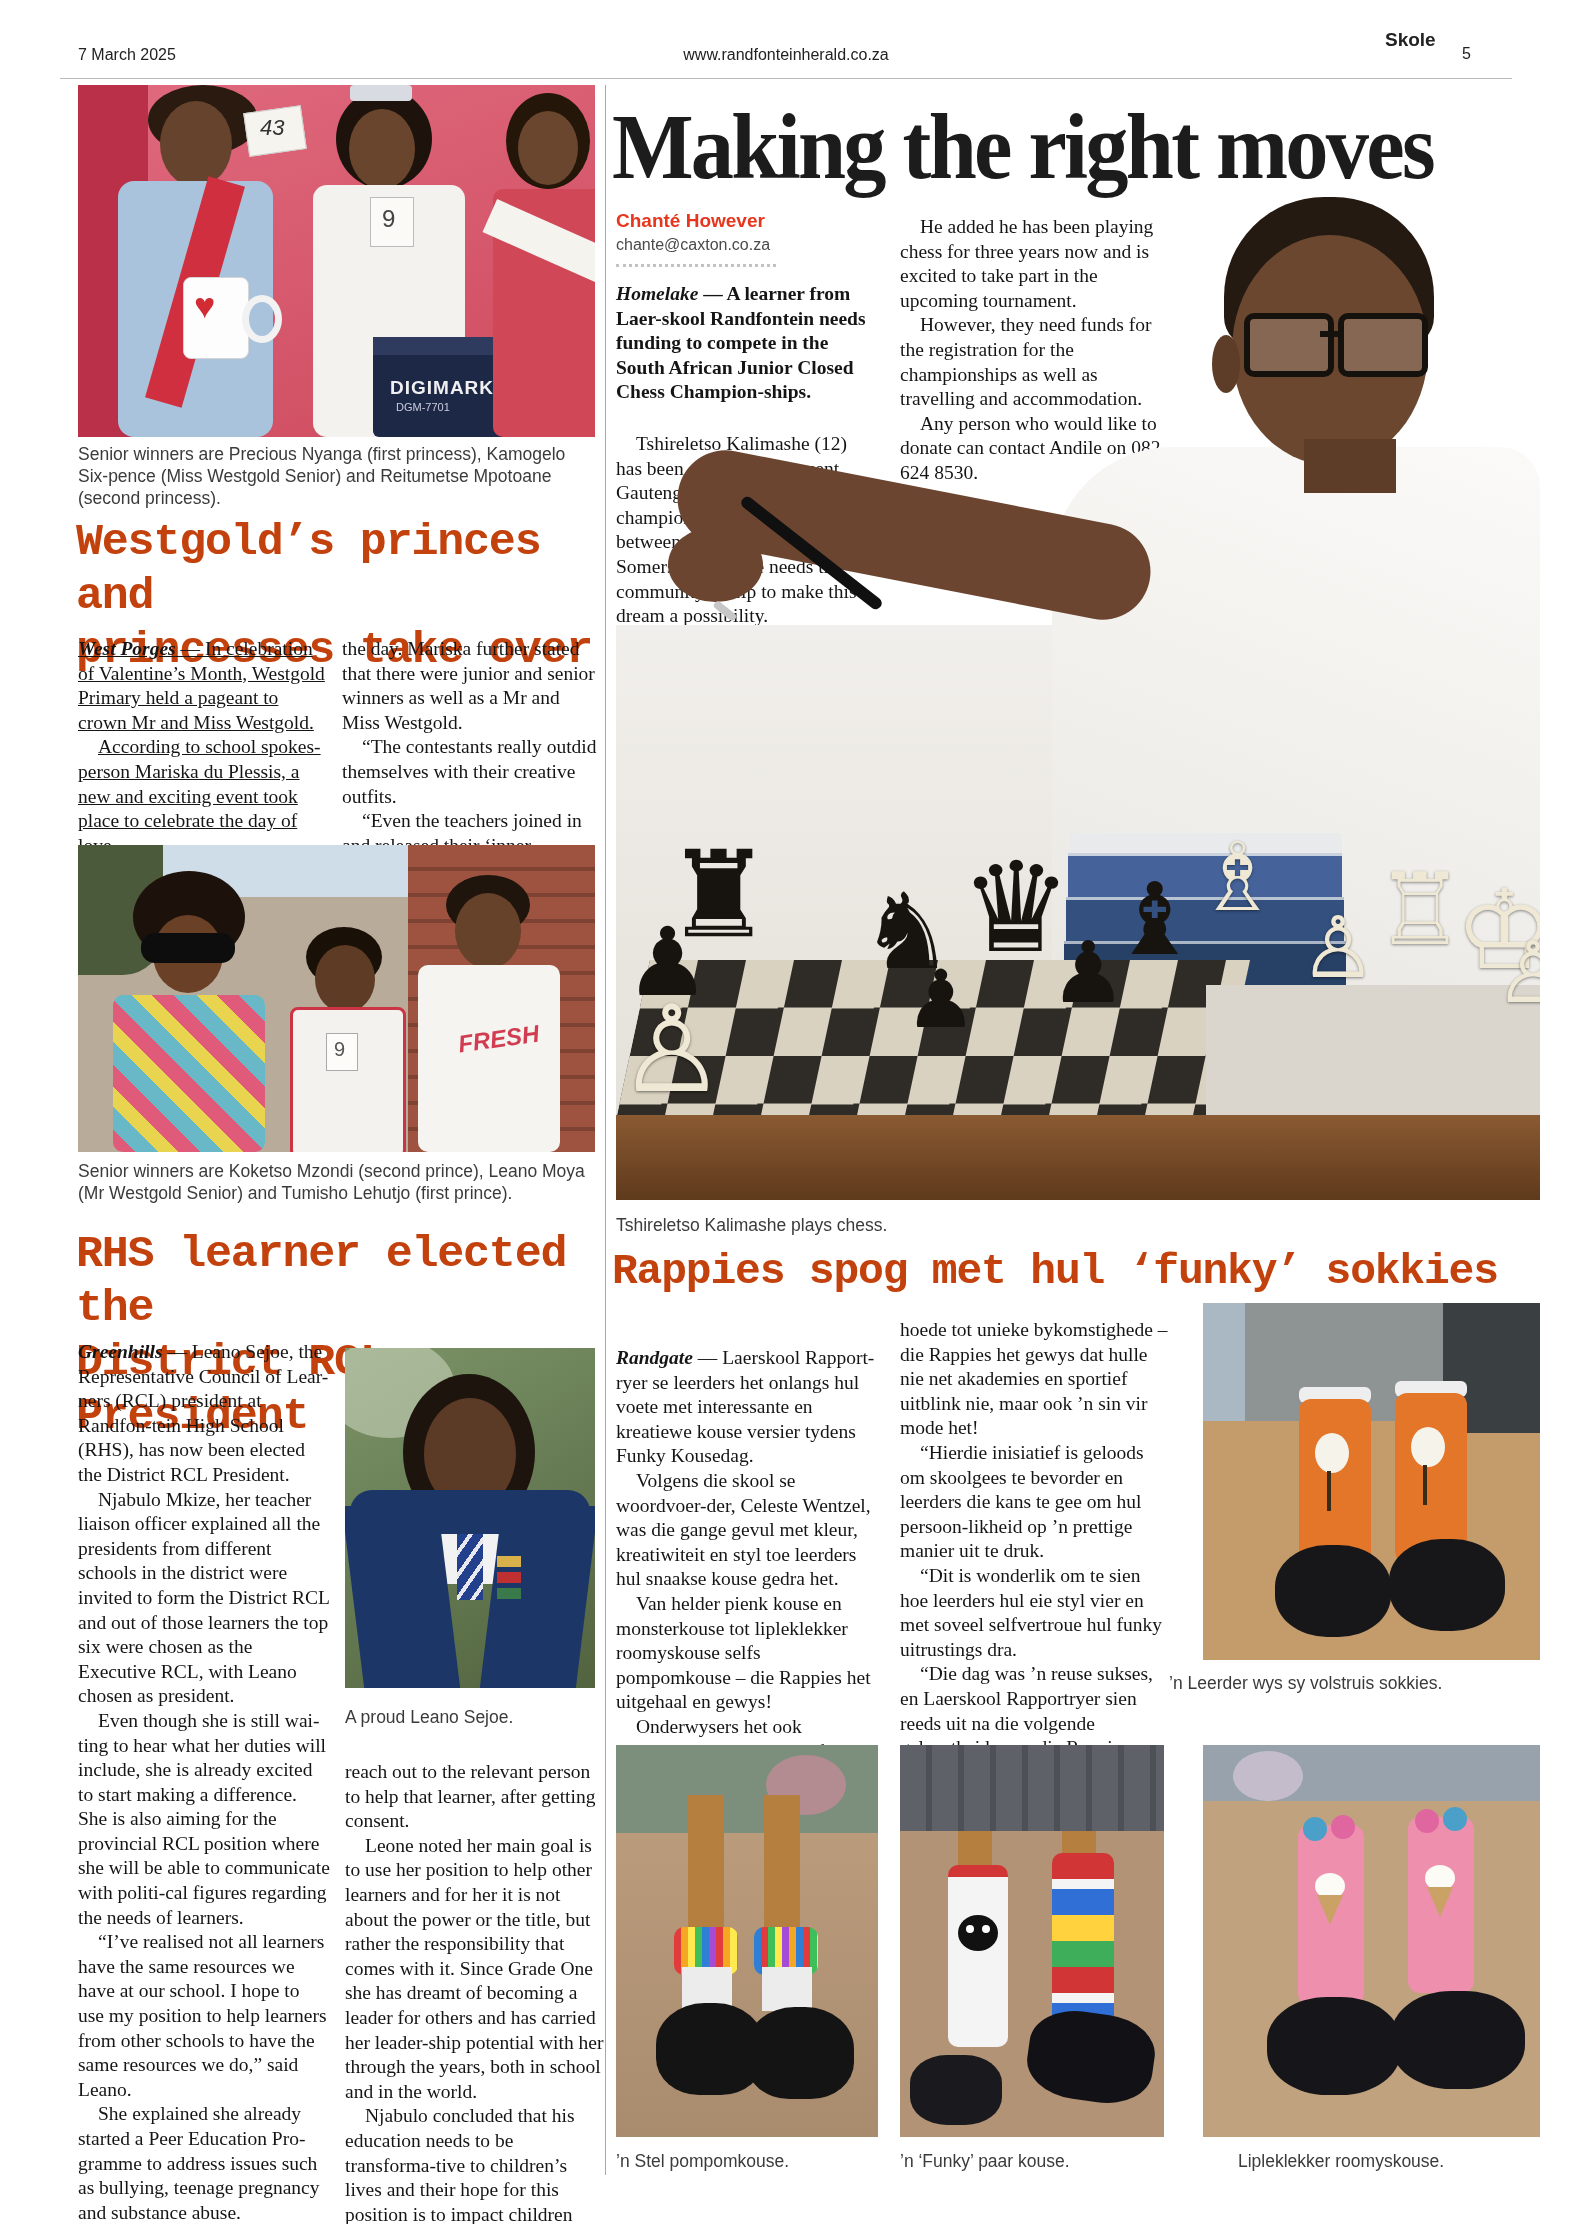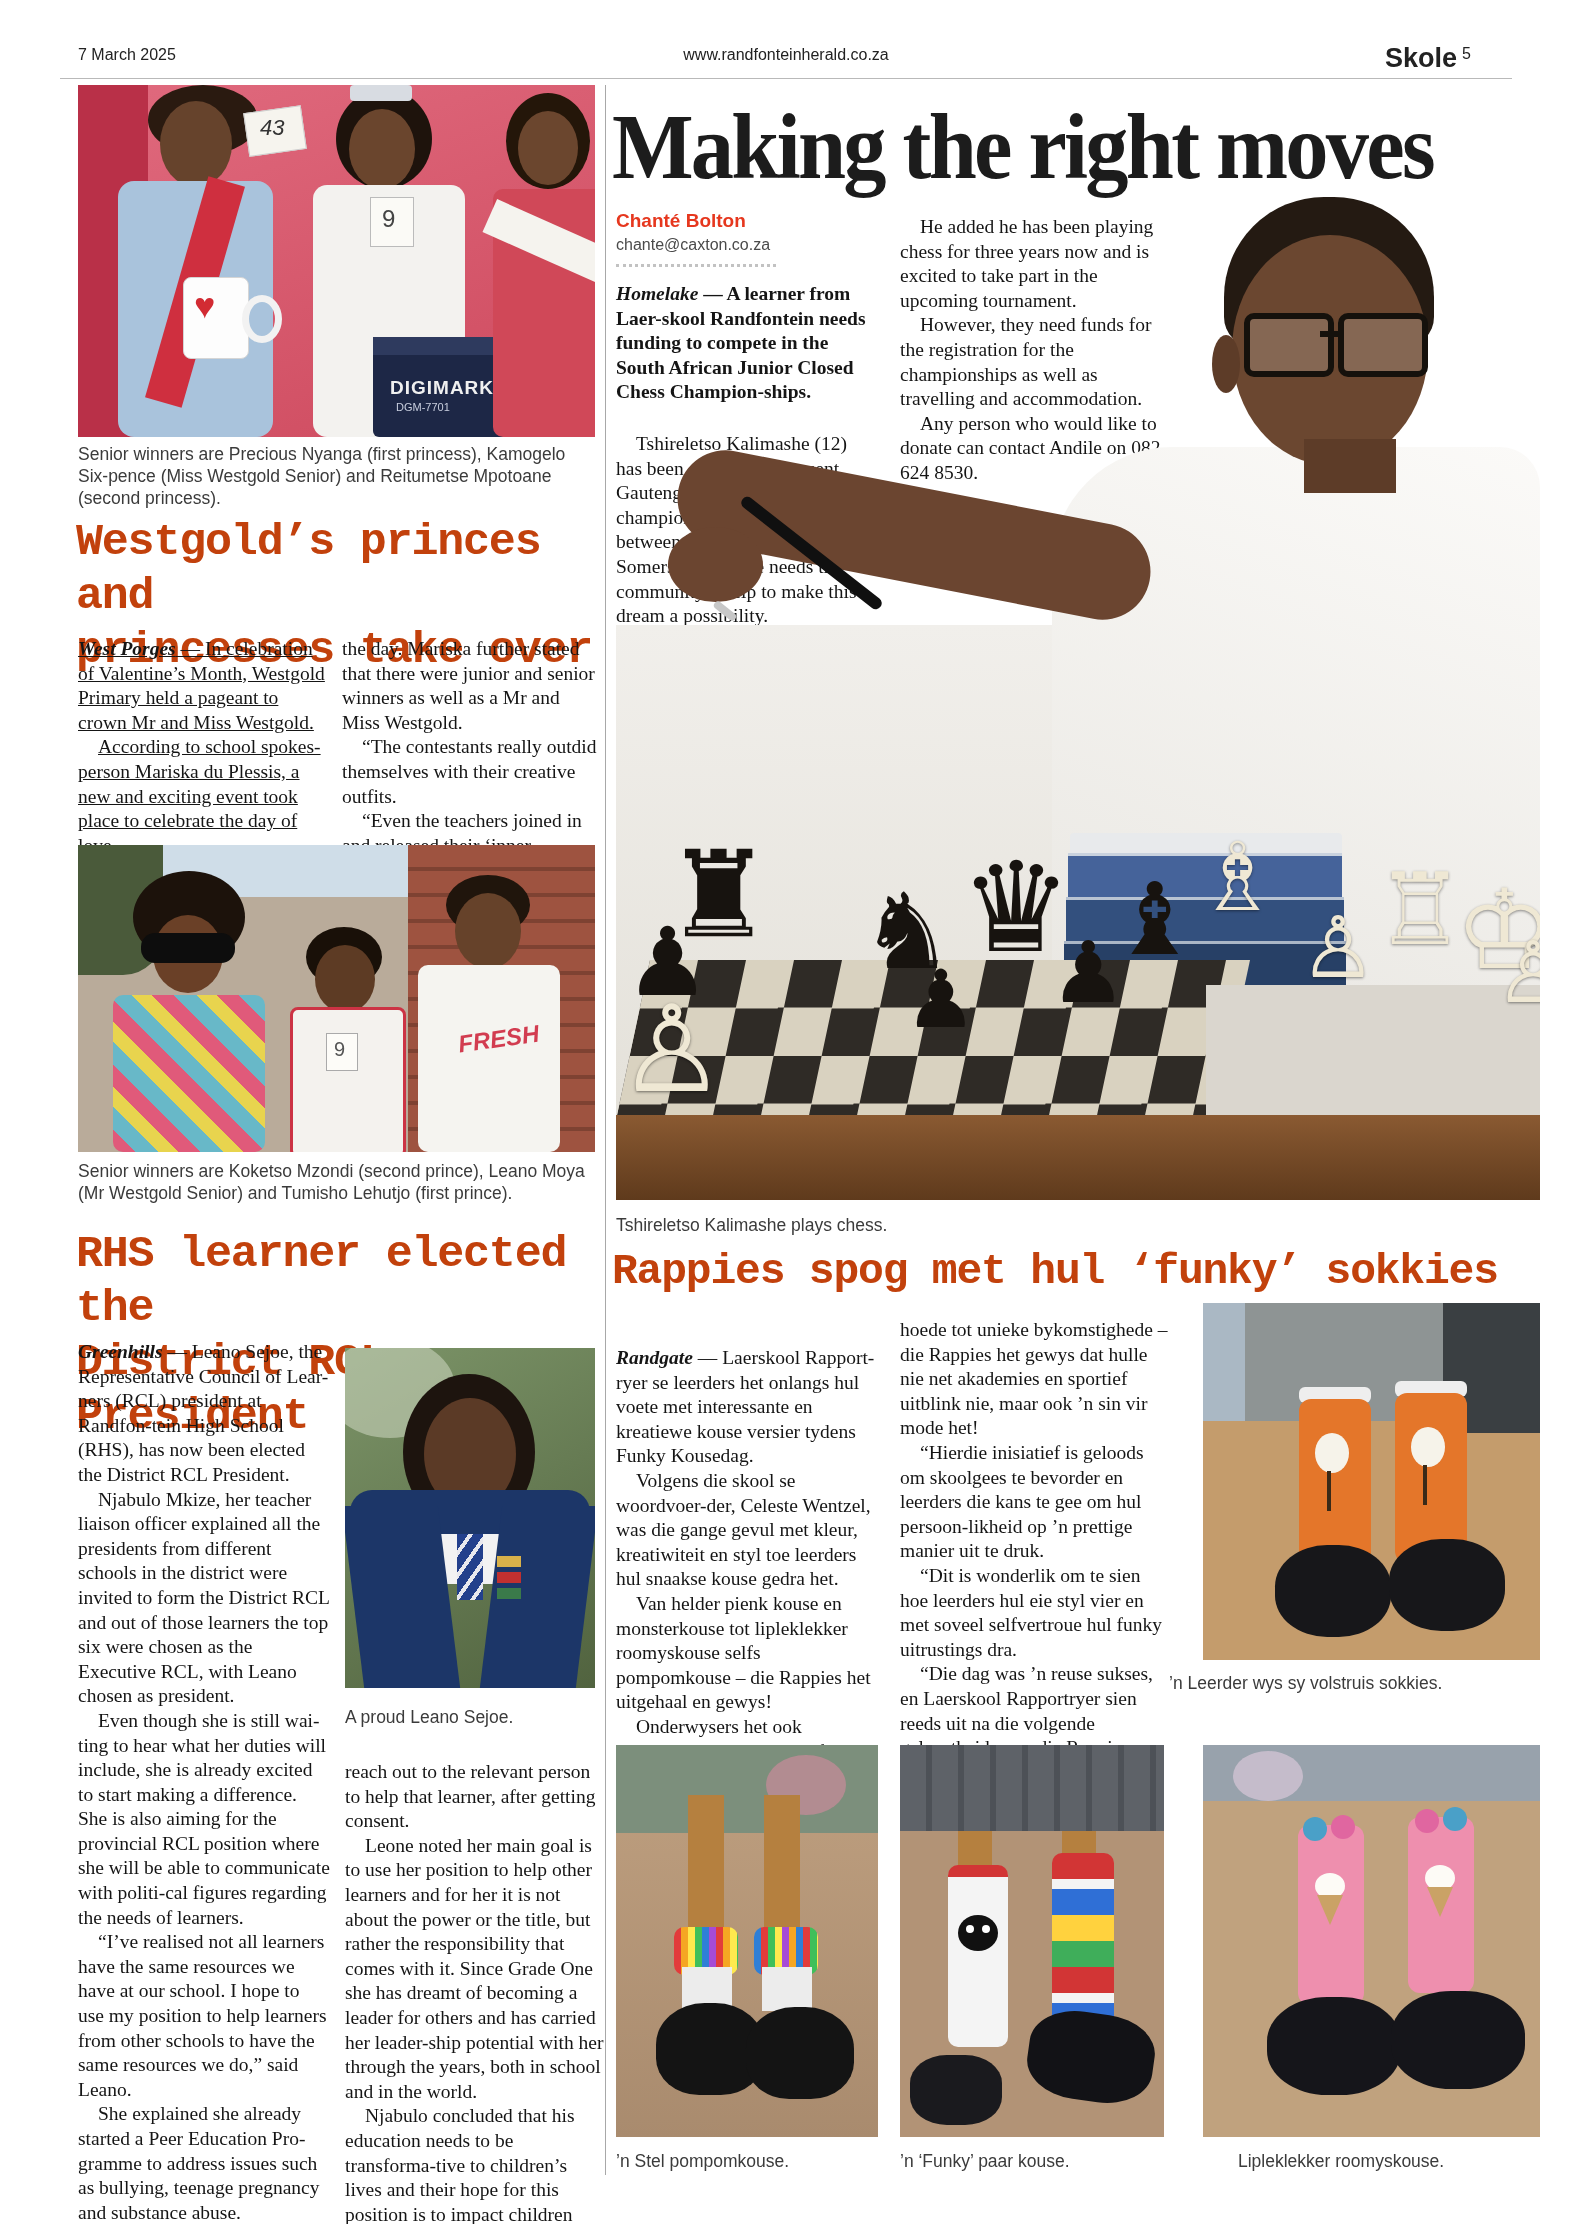--- a/index.html
+++ b/index.html
@@ -27,21 +27,21 @@
   .cp{position:absolute;font-family:"DejaVu Sans",sans-serif;line-height:1;}
   .phtxt{position:absolute;font-family:"Liberation Sans",sans-serif;}
 </style>
 </head>
 <body>
 
 <div id="page">
 
   <span class="hdr" style="left:78px;top:46px;">7 March 2025</span>
   <span class="hdr" style="left:0;top:46px;width:1572px;text-align:center;">www.randfonteinherald.co.za</span>
-  <span class="hdr" style="left:1385px;top:43px;font-weight:700;font-size:27px;">Skole</span>
+  <span class="hdr" style="left:1385px;top:29px;font-weight:700;font-size:19px;">Skole</span>
   <span class="hdr" style="left:1462px;top:45px;">5</span>
   <div class="rule" style="left:60px;top:78px;width:1452px;height:1px;"></div>
   <div class="rule" style="left:605px;top:85px;width:1px;height:2090px;background:#a8a8a8;"></div>
 
   <div class="ph" style="left:78px;top:85px;width:517px;height:352px;background:linear-gradient(160deg,#e06a7e,#ce4a5e);">
     <div class="s" style="left:0;top:0;width:70px;height:352px;background:#b93048;"></div>
 
     <div class="s" style="left:70px;top:0;width:110px;height:70px;border-radius:50%;background:#2a1a10;"></div>
     <div class="s" style="left:82px;top:16px;width:72px;height:86px;border-radius:50%;background:#66432c;"></div>
     <div class="s" style="left:40px;top:96px;width:155px;height:256px;border-radius:16px;background:#a9c3dc;"></div>
@@ -133,21 +133,21 @@
     <div class="s" style="left:152px;top:240px;width:24px;height:11px;background:#3a7a4a;"></div>
   </div>
   <div class="cap" style="left:345px;top:1706px;width:256px;">A proud Leano Sejoe.</div>
   <div class="col" style="left:345px;top:1760px;width:260px;">
     <p>reach out to the relevant person to help that learner, after getting consent.</p>
     <p class="ind">Leone noted her main goal is to use her position to help other learners and for her it is not about the power or the title, but rather the responsibility that comes with it. Since Grade One she has dreamt of becoming a leader for others and has carried her leader-ship potential with her through the years, both in school and in the world.</p>
     <p class="ind">Njabulo concluded that his education needs to be transforma-tive to children’s lives and their hope for this position is to impact children and bring change for the better to them.</p>
   </div>
 
   <div class="hlserif" style="left:612px;top:92px;font-size:94px;transform:scaleX(.92);">Making the right moves</div>
-  <span class="byline-name" style="left:616px;top:210px;">Chanté Bolton</span>
+  <span class="byline-name" style="left:616px;top:210px;">Chanté However</span>
   <span class="byline-mail" style="left:616px;top:236px;">chante@caxton.co.za</span>
   <div class="dotrule" style="left:616px;top:264px;"></div>
 
   <div class="col bold" style="left:616px;top:282px;width:258px;">
     <p><span class="lead">Homelake</span><span> — A learner from Laer-skool Randfontein needs funding to compete in the South African Junior Closed Chess Champion-ships.</span></p>
   </div>
   <div class="col" style="left:616px;top:432px;width:258px;">
     <p class="ind">Tshireletso Kalimashe (12) has been chosen to represent Gauteng in the chess championships set to take place between March 31 and April 5 in Somerset West. He needs the community’s help to make this dream a possibility.</p>
     <p class="ind">Andile, Tshireletso’s dad ex-plained the top 10 rated players in the province get chosen to take part. Tshireletso’s Chess SA rating is 1 769.</p>
   </div>

